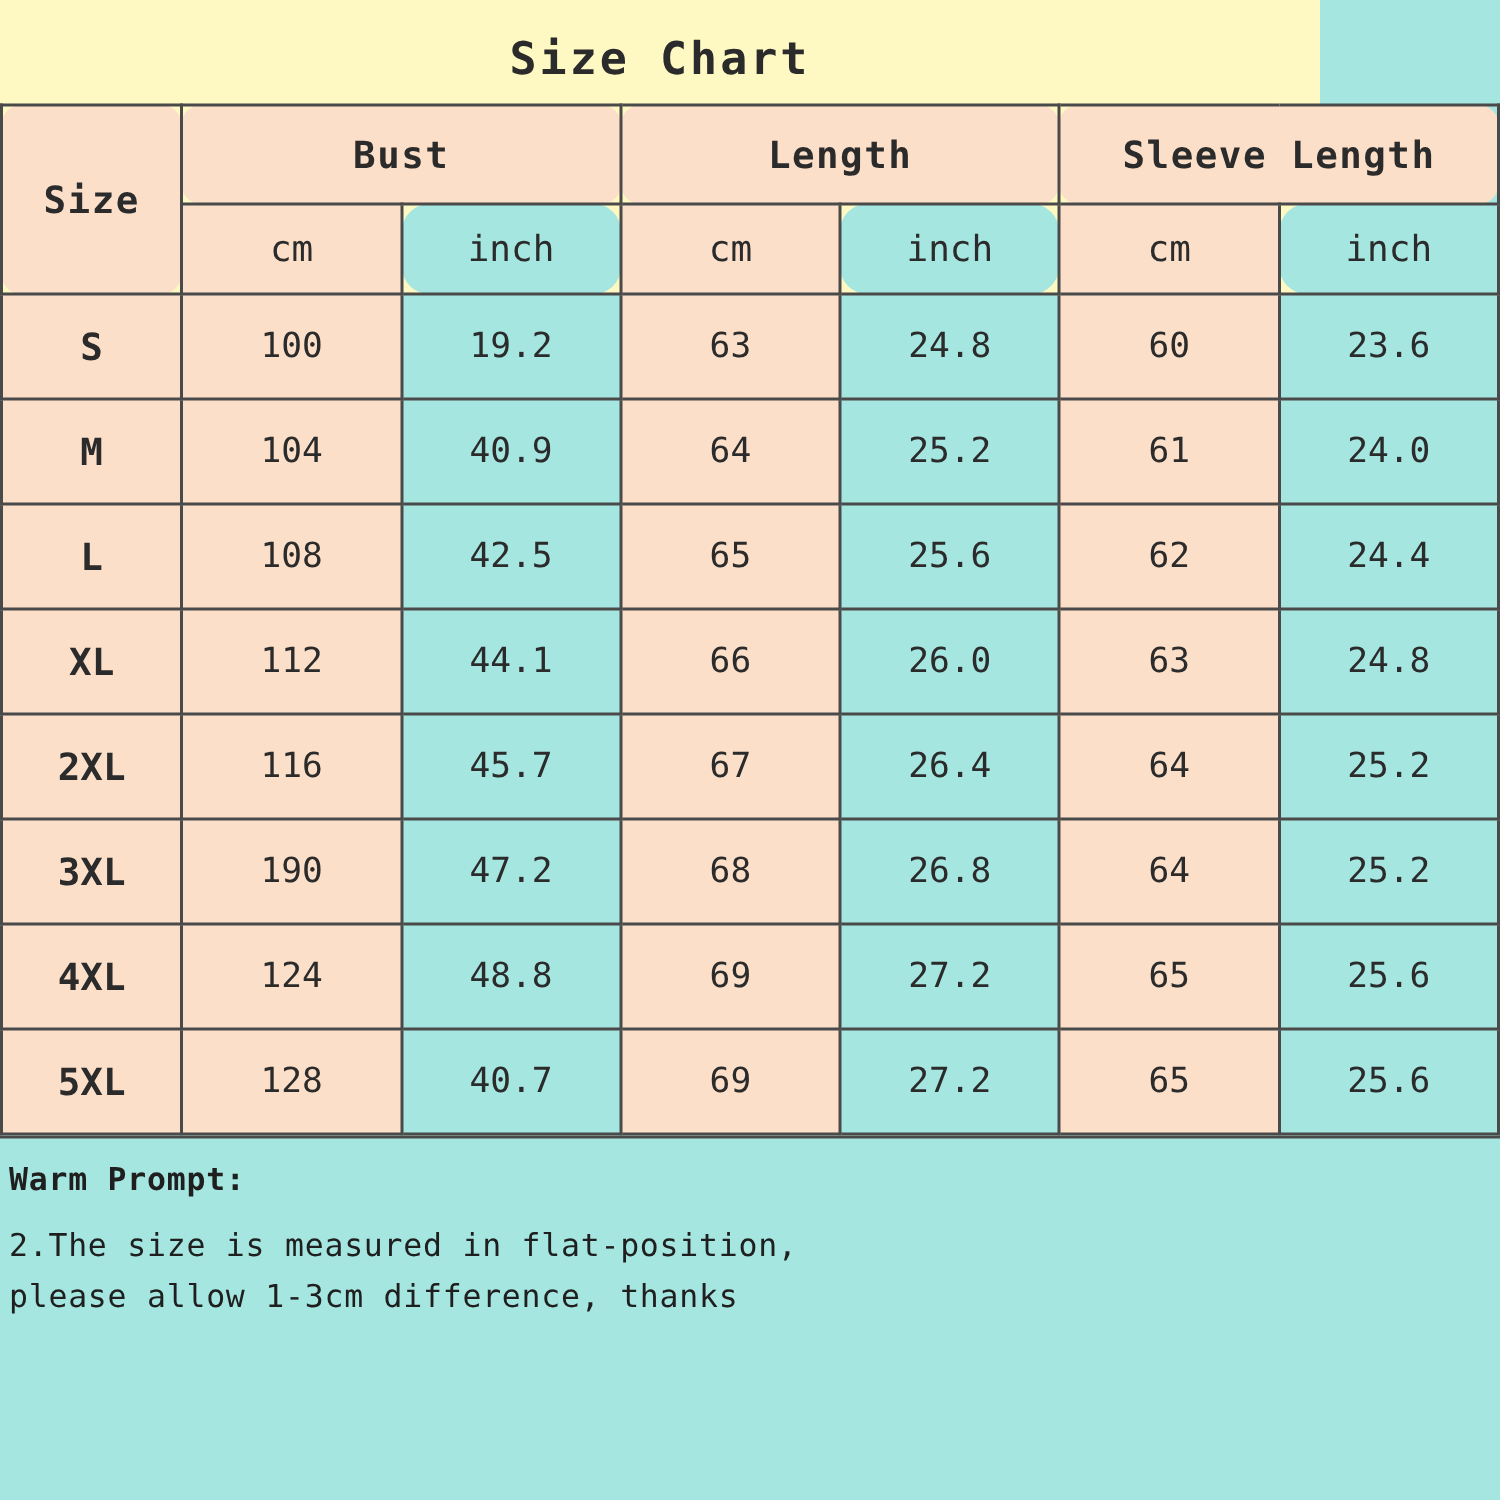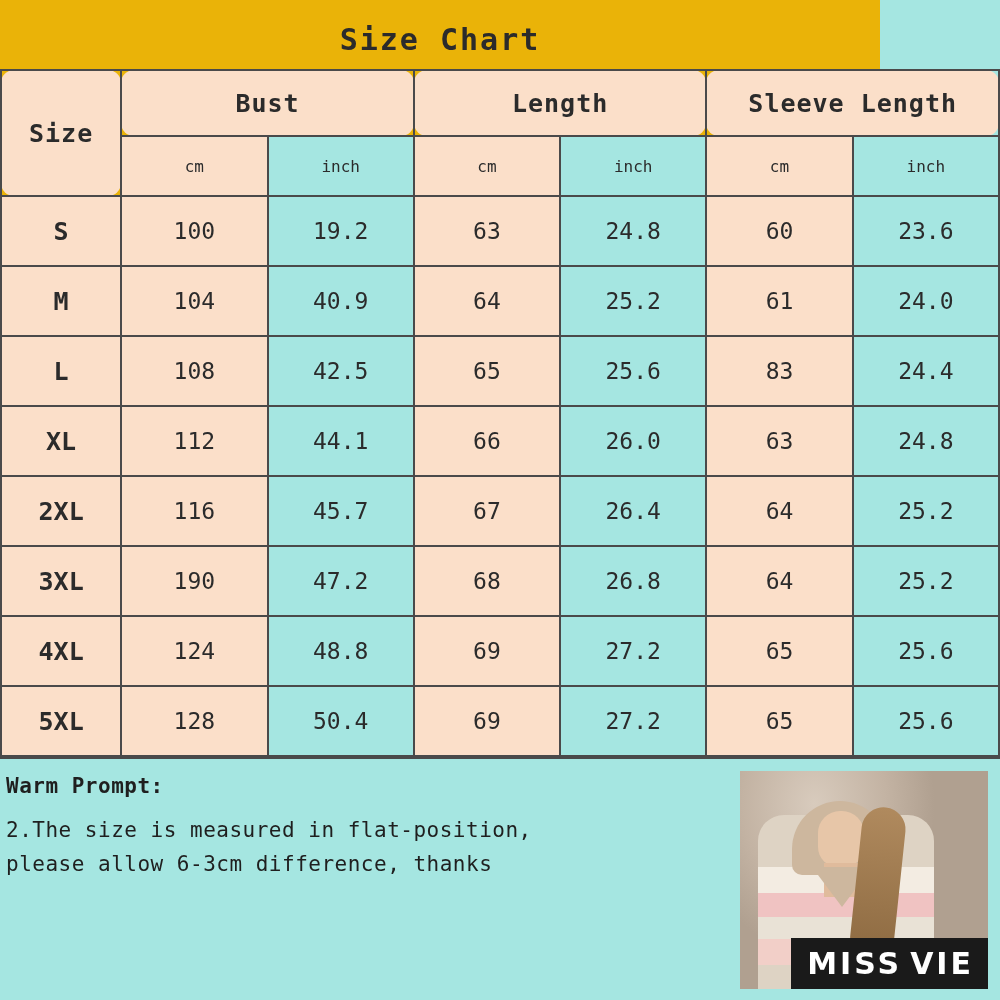--- a/index.html
+++ b/index.html
@@ -10,21 +10,21 @@
     width: 1000px;
     height: 1000px;
     background: #a5e6e1;
     font-family: "DejaVu Sans Mono", monospace;
     overflow: hidden;
   }
   .page {
     width: 880px;
     height: 1000px;
     position: relative;
-    background: #eab308;
+    background: #fef9c3;
     box-sizing: border-box;
   }
   .title {
     text-align: center;
     font-size: 30px;
     font-weight: bold;
     color: #2b2b2b;
     letter-spacing: 2px;
     padding-top: 22px;
     padding-bottom: 12px;
@@ -46,26 +46,27 @@
   .hdr-top th {
     height: 64px;
     font-size: 25px;
     font-weight: bold;
     background: #fbdfc9;
     letter-spacing: 1px;
     border-radius: 13px;
   }
   .hdr-sub td {
     height: 58px;
-    font-size: 16px;
+    font-size: 24px;
     background: #fbdfc9;
     margin-left: 44px;
   }
   .hdr-sub td.cyan {
     background: #a5e6e1;
+    border-radius: 18px;
   }
   tbody tr td {
     height: 68px;
     font-size: 23px;
   }
   td.peach { background: #fbdfc9; }
   td.cyan  { background: #a5e6e1; }
   td.size-col {
     font-weight: bold;
     font-size: 25px;
@@ -274,21 +275,21 @@
         <td class="cyan">25.2</td>
         <td class="peach">61</td>
         <td class="cyan">24.0</td>
       </tr>
       <tr>
         <td class="peach size-col">L</td>
         <td class="peach">108</td>
         <td class="cyan">42.5</td>
         <td class="peach">65</td>
         <td class="cyan">25.6</td>
-        <td class="peach">83</td>
+        <td class="peach">62</td>
         <td class="cyan">24.4</td>
       </tr>
       <tr>
         <td class="peach size-col">XL</td>
         <td class="peach">112</td>
         <td class="cyan">44.1</td>
         <td class="peach">66</td>
         <td class="cyan">26.0</td>
         <td class="peach">63</td>
         <td class="cyan">24.8</td>
@@ -316,49 +317,32 @@
         <td class="peach">124</td>
         <td class="cyan">48.8</td>
         <td class="peach">69</td>
         <td class="cyan">27.2</td>
         <td class="peach">65</td>
         <td class="cyan">25.6</td>
       </tr>
       <tr>
         <td class="peach size-col">5XL</td>
         <td class="peach">128</td>
-        <td class="cyan">50.4</td>
+        <td class="cyan">40.7</td>
         <td class="peach">69</td>
         <td class="cyan">27.2</td>
         <td class="peach">65</td>
         <td class="cyan">25.6</td>
       </tr>
     </tbody>
   </table>
 
   <div class="bottom">
     <div class="prompt">
       <div class="line head">Warm Prompt:</div>
       <div class="gap"></div>
       <div class="line">2.The size is measured in flat-position,</div>
-      <div class="line">please allow 6-3cm difference, thanks</div>
+      <div class="line">please allow 1-3cm difference, thanks</div>
     </div>
 
-    <div class="photo">
-      <div class="bg"></div>
-      <div class="body"></div>
-      <div class="stripe1"></div>
-      <div class="stripe2"></div>
-      <div class="stripe3"></div>
-      <div class="stripe4"></div>
-      <div class="hood"></div>
-      <div class="face"></div>
-      <div class="neck"></div>
-      <div class="vneck"></div>
-      <div class="braid"></div>
-      <div class="watermark">
-        <span class="miss">MISS</span>
-        <span class="vie">VIE</span>
-      </div>
-    </div>
   </div>
 
 </div>
 
 </body></html>

